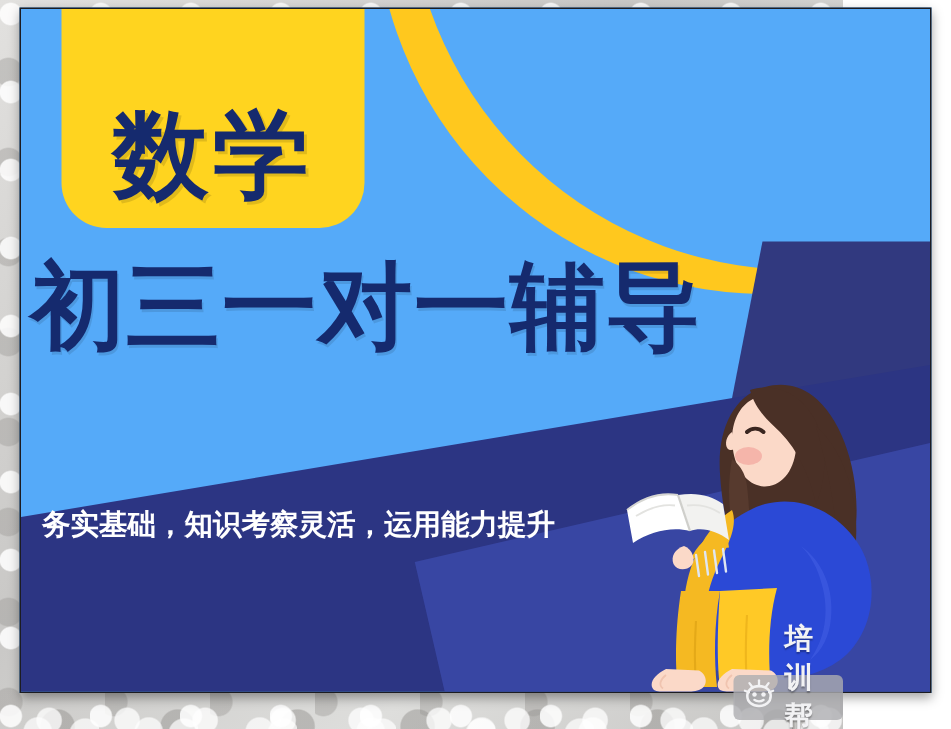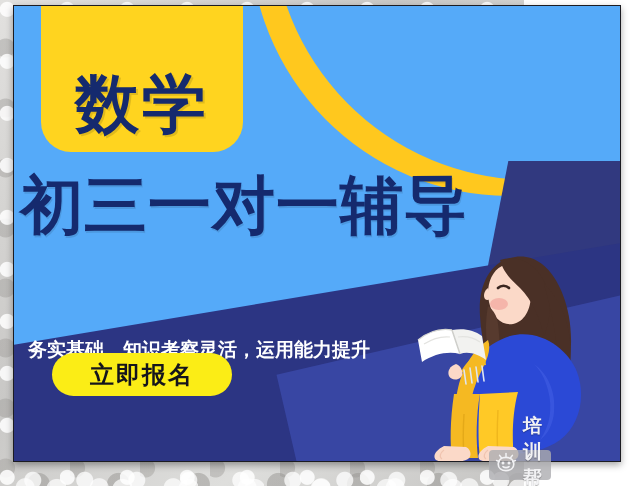--- a/index.html
+++ b/index.html
@@ -19,20 +19,21 @@
     background-color: #d4d3d1;
     background-image:
       radial-gradient(circle at 12% 18%, rgba(255,255,255,.85) 0 7px, rgba(0,0,0,0) 8px),
       radial-gradient(circle at 34% 62%, rgba(255,255,255,.7) 0 9px, rgba(0,0,0,0) 10px),
       radial-gradient(circle at 63% 28%, rgba(255,255,255,.75) 0 8px, rgba(0,0,0,0) 9px),
       radial-gradient(circle at 86% 74%, rgba(255,255,255,.7) 0 10px, rgba(0,0,0,0) 11px),
       radial-gradient(circle at 48% 92%, rgba(150,148,145,.5) 0 11px, rgba(0,0,0,0) 12px),
       radial-gradient(circle at 8%  80%, rgba(160,158,155,.45) 0 9px, rgba(0,0,0,0) 10px),
       linear-gradient(135deg, #e2e1df 0%, #c9c8c6 40%, #dededc 70%, #c5c4c2 100%);
     background-size: 60px 52px, 74px 64px, 52px 58px, 66px 56px, 80px 70px, 70px 60px, 100% 100%;
+    padding-left: 38px;
   }
 
   
   #poster {
     position: absolute;
     left: 13px;
     top: 5px;
     width: 608px;
     height: 457px;
     background: #55aaf9;
@@ -287,23 +288,20 @@
     </div>
 
     <div id="subject-badge">
       <span class="badge-text">数学</span>
     </div>
 
     <div id="headline">初三一对一辅导</div>
 
     <div id="subtitle">务实基础，知识考察灵活，运用能力提升</div>
 
-    <div id="cta-button">
-      <span class="cta-text">立即报名</span>
-    </div>
 
   </div>
 
   <div id="watermark">
     <span>
       <svg width="22" height="22" viewBox="0 0 22 22" xmlns="http://www.w3.org/2000/svg">
         <g stroke="#f2f2f4" stroke-width="1.5" stroke-linecap="round">
           <path d="M11 1.5 L11 4.5"></path>
           <path d="M4.6 3.4 L6.4 5.8"></path>
           <path d="M17.4 3.4 L15.6 5.8"></path>

